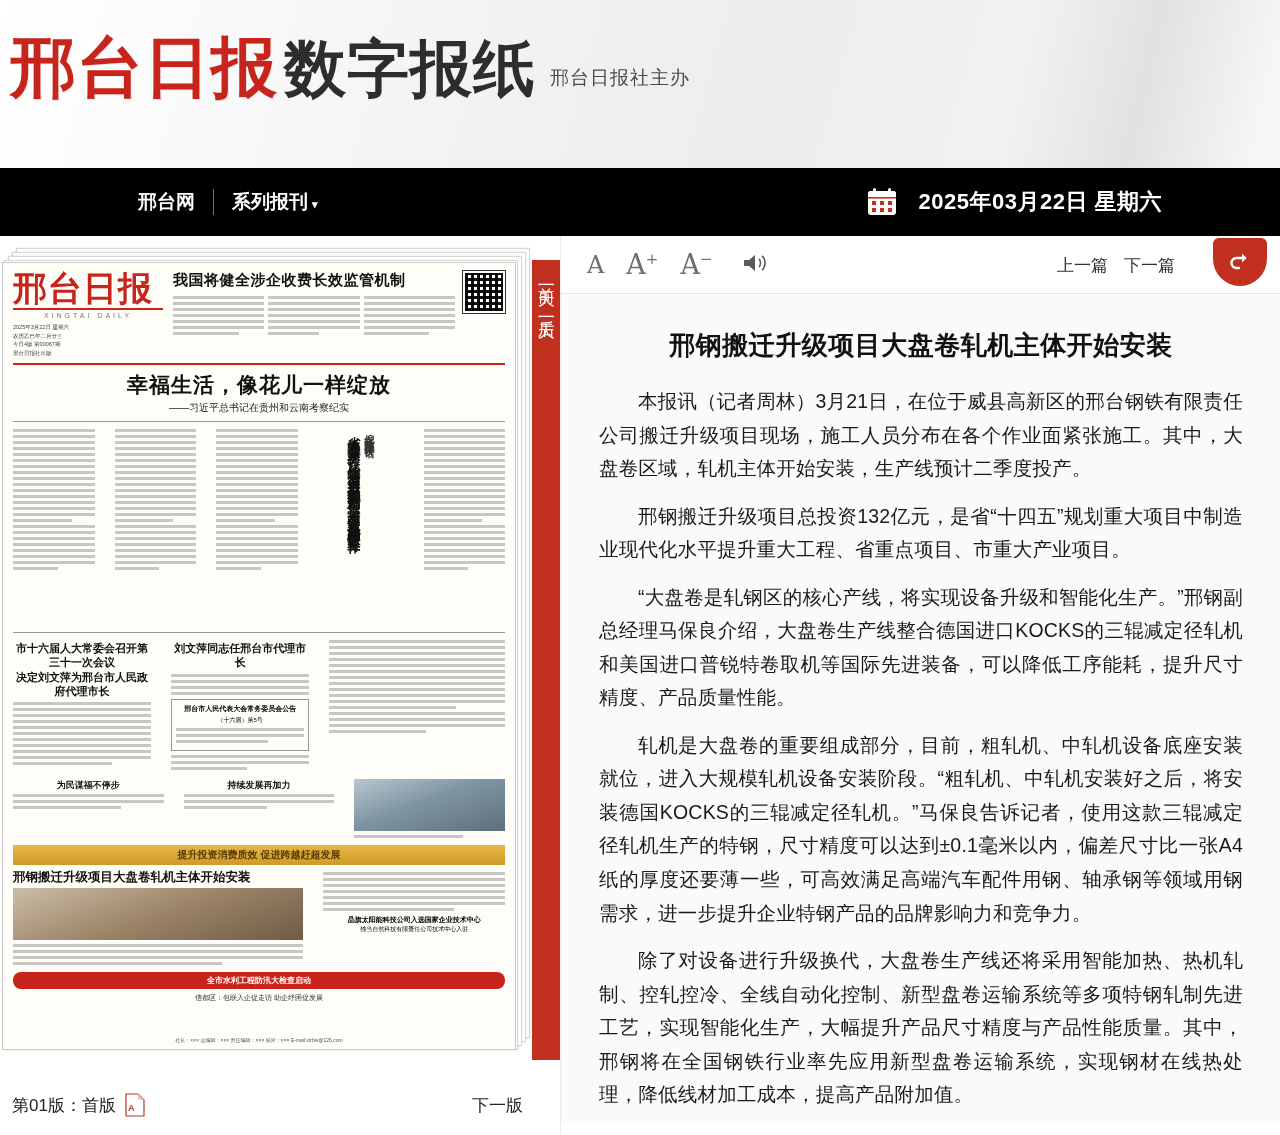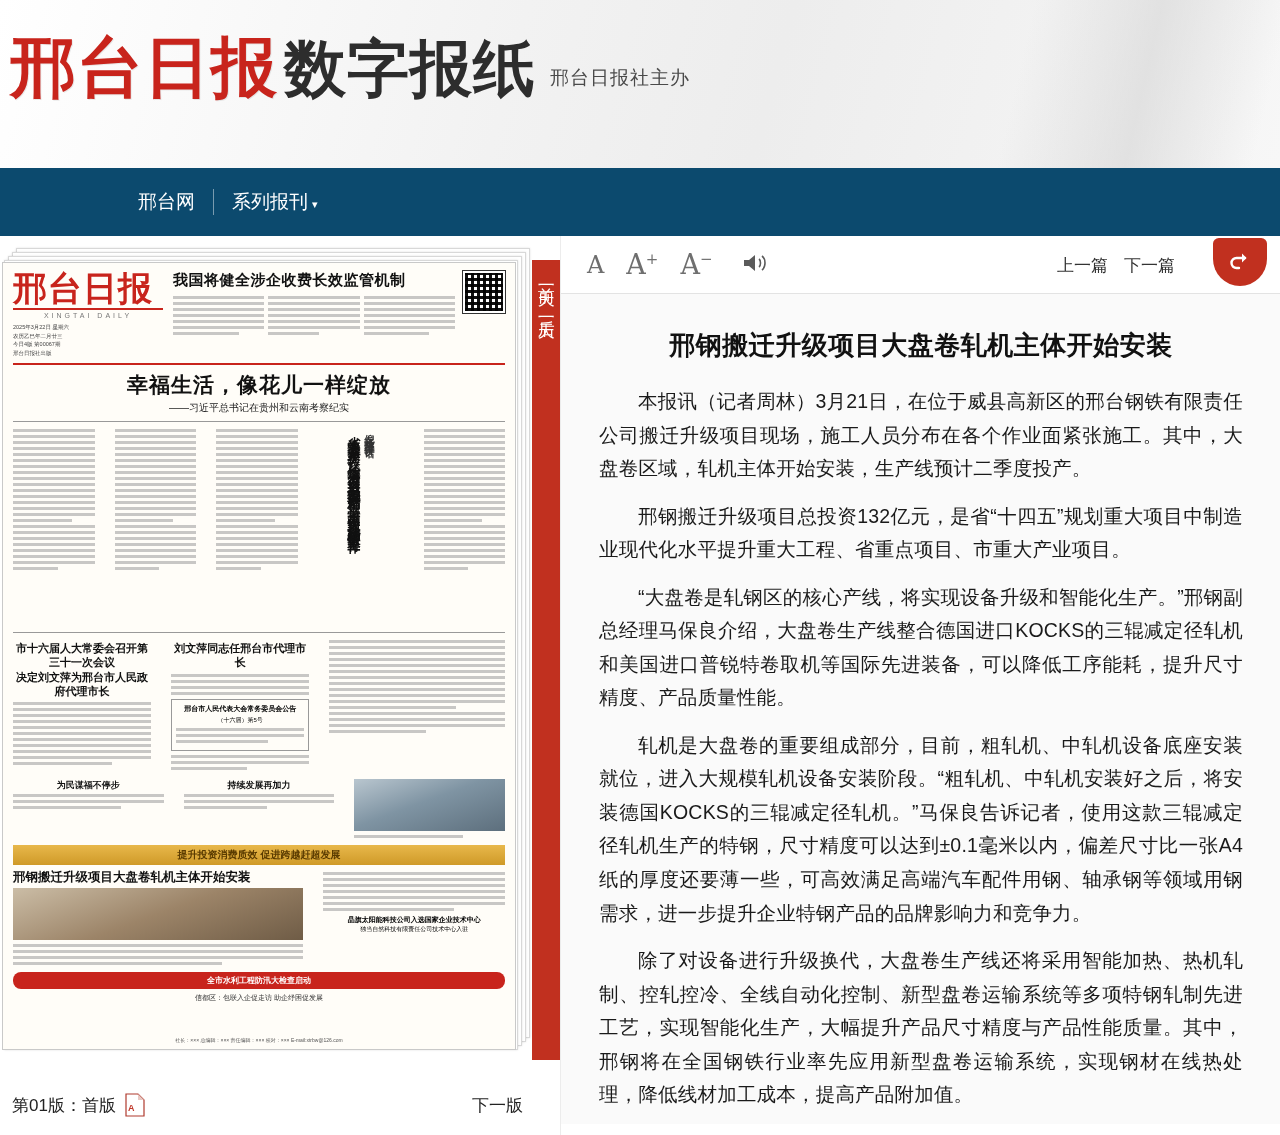--- a/index.html
+++ b/index.html
@@ -52,23 +52,24 @@
     color: #4a4a4a;
     margin-left: 14px;
     padding-bottom: 9px;
     letter-spacing: 1px;
   }
 
   
   .navbar {
     position: relative;
     width: 1280px; height: 68px;
-    background: #0c4a6e;
+    background: #000000;
     display: flex; align-items: center;
     color: #fff;
+    font-weight: bold;
   }
   .nav-left { display: flex; align-items: center; margin-left: 120px; }
   .nav-item {
     font-size: 19px; color: #ffffff;
     padding: 0 18px; height: 44px; line-height: 44px;
     cursor: pointer; white-space: nowrap;
   }
   .nav-sep {
     width: 1px; height: 26px; background: rgba(255,255,255,.45);
   }
@@ -309,20 +310,40 @@
   </div>
 </div>
 
 <div class="navbar">
   <div class="nav-left">
     <span class="nav-item">邢台网</span>
     <span class="nav-sep"></span>
     <span class="nav-item">
       <span>系列报刊</span><span class="nav-caret">▾</span>
     </span>
+  </div>
+  <div class="nav-right">
+    <span class="cal-icon">
+      <svg width="30" height="28" viewBox="0 0 30 28">
+        <rect x="1" y="3" width="28" height="24" rx="3" fill="#ffffff"></rect>
+        <rect x="1" y="3" width="28" height="7" rx="3" fill="#ffffff"></rect>
+        <rect x="1" y="9" width="28" height="1.6" fill="#c1301f"></rect>
+        <rect x="6" y="0" width="3" height="6" rx="1.5" fill="#ffffff"></rect>
+        <rect x="21" y="0" width="3" height="6" rx="1.5" fill="#ffffff"></rect>
+        <g fill="#c1301f">
+          <rect x="5" y="13" width="4" height="4"></rect>
+          <rect x="13" y="13" width="4" height="4"></rect>
+          <rect x="21" y="13" width="4" height="4"></rect>
+          <rect x="5" y="20" width="4" height="4"></rect>
+          <rect x="13" y="20" width="4" height="4"></rect>
+          <rect x="21" y="20" width="4" height="4"></rect>
+        </g>
+      </svg>
+    </span>
+    <span class="nav-date">2025年03月22日 星期六</span>
   </div>
 </div>
 
 <div class="content">
 
   <div class="left-pane">
 
     <div class="paper-stack">
       <div class="sheet s1"></div>
       <div class="sheet s2"></div>

